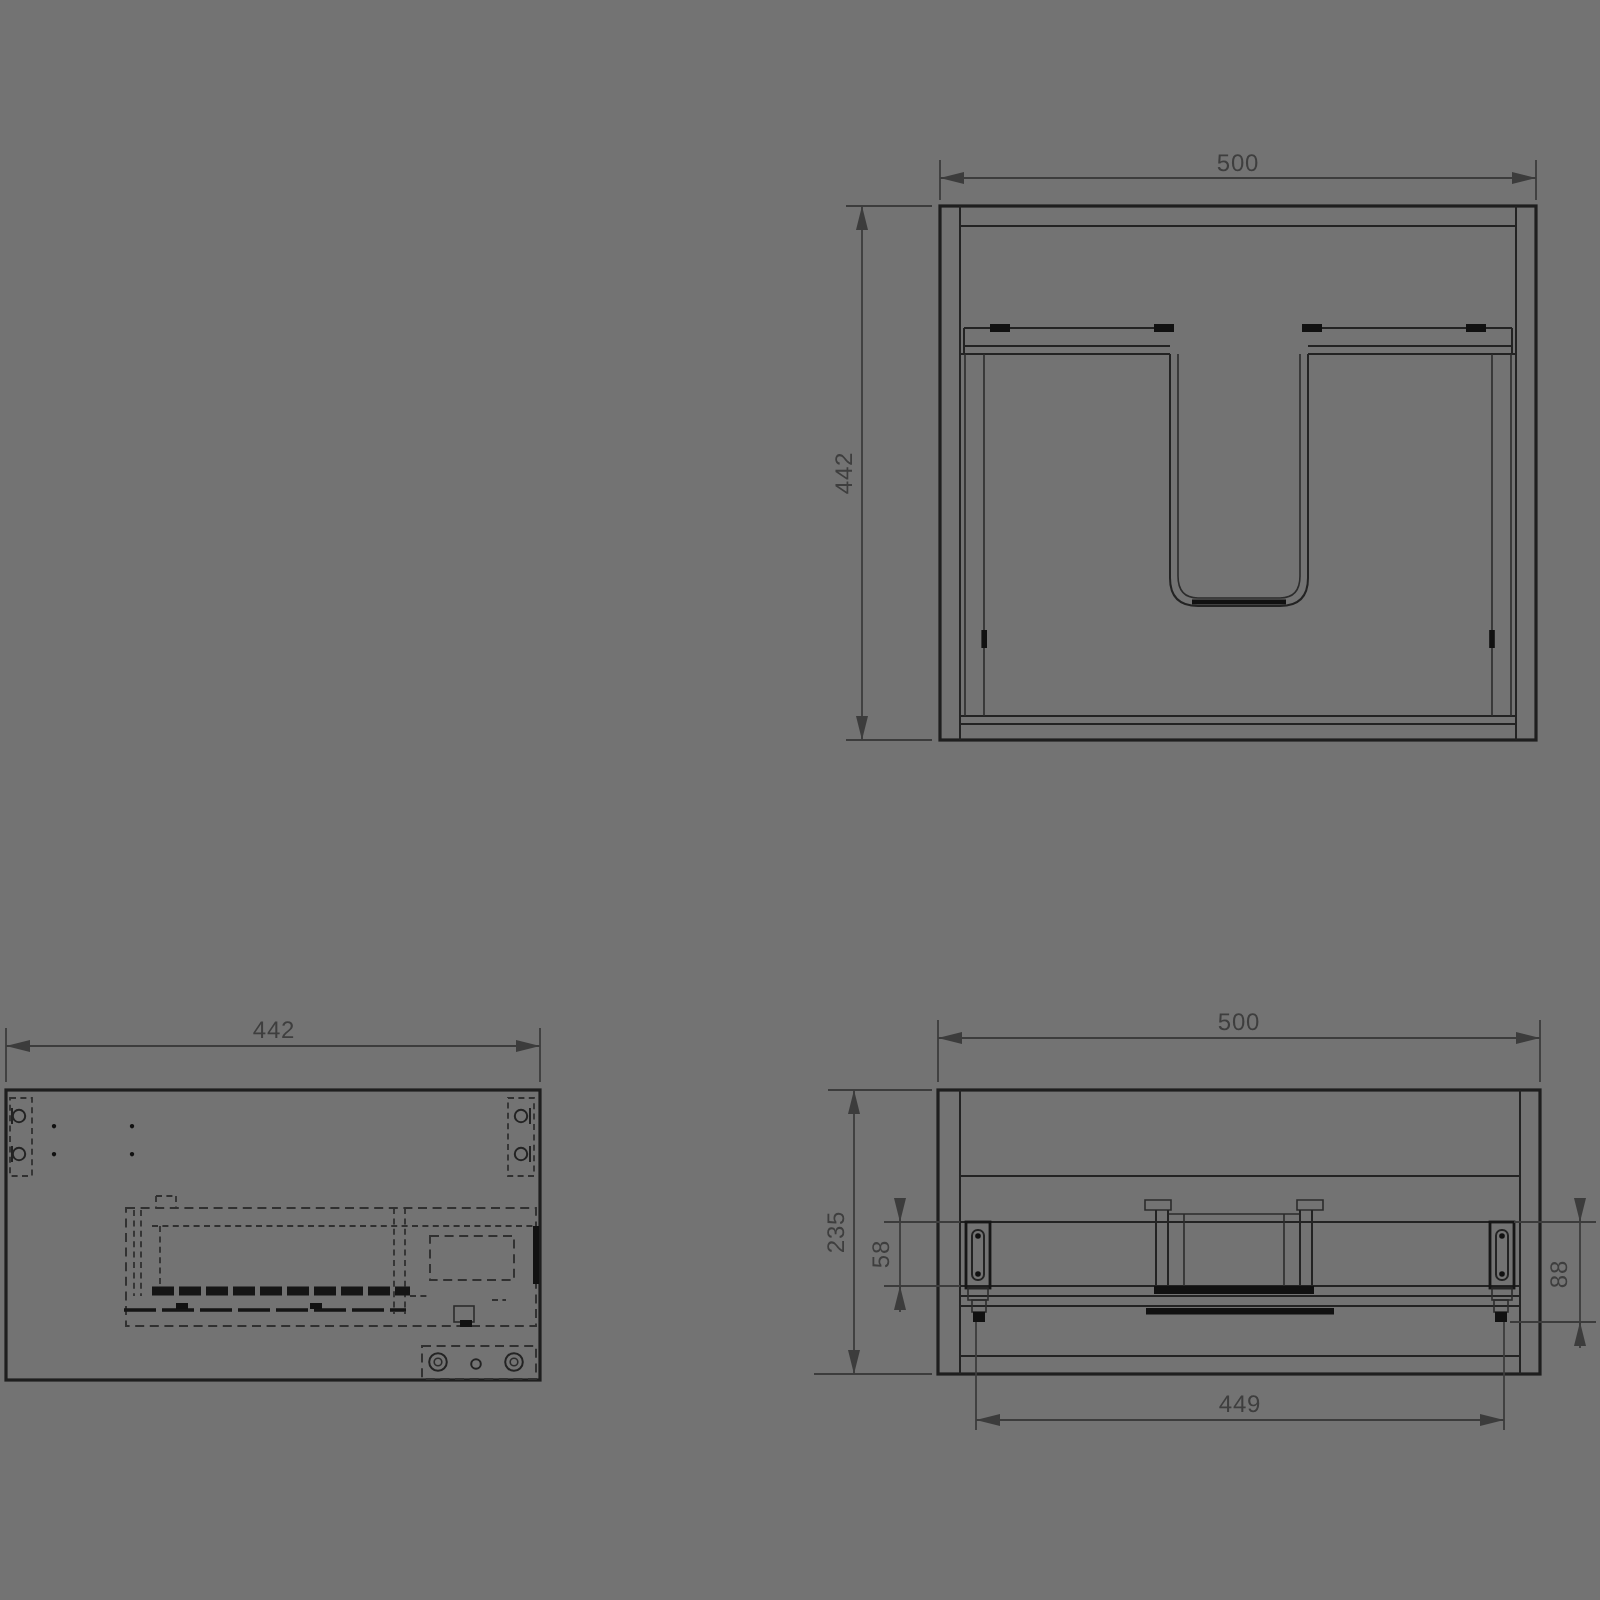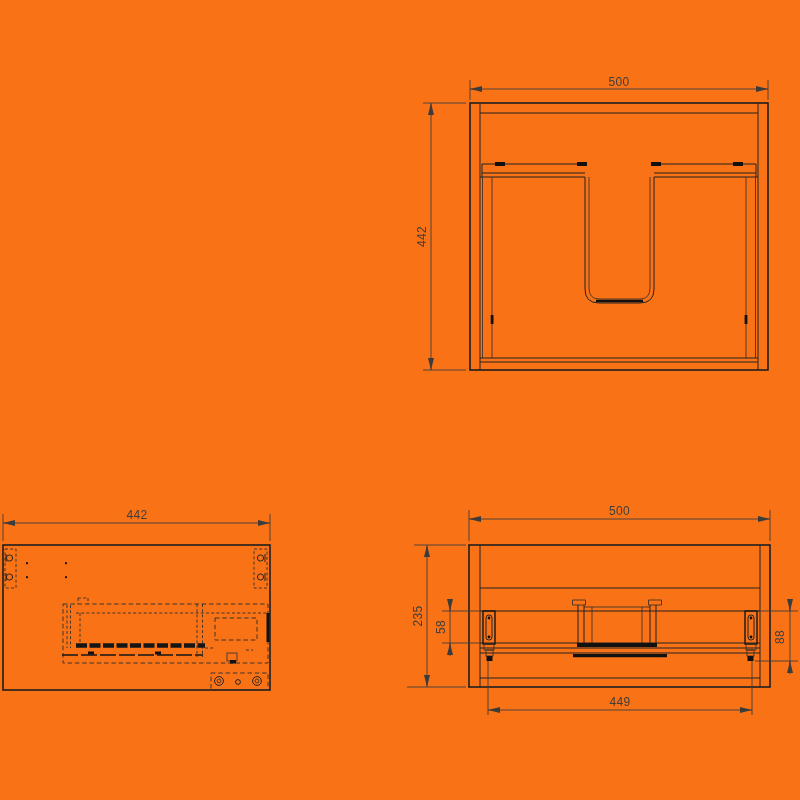--- a/index.html
+++ b/index.html
@@ -1,16 +1,16 @@
 <!DOCTYPE html>
 <html><head>
 <meta charset="utf-8">
 <style>
   html,body{margin:0;padding:0;background:#ffffff;}
-  .canvas{position:relative;width:800px;height:800px;background:#f97316;overflow:hidden;
+  .canvas{position:relative;width:800px;height:800px;background:#737373;overflow:hidden;
           font-family:"Liberation Sans", sans-serif;}
   svg{position:absolute;left:0;top:0;}
   .ol{fill:none;stroke:#1e1e1e;stroke-width:1.6;}
   .ln{fill:none;stroke:#232323;stroke-width:1;}
   .lt{fill:none;stroke:#2c2c2c;stroke-width:0.8;}
   .dim{fill:none;stroke:#3c3c3c;stroke-width:0.9;}
   .dsh{fill:none;stroke:#303030;stroke-width:0.95;stroke-dasharray:4.5 2.8;}
   .dshf{fill:none;stroke:#303030;stroke-width:0.9;stroke-dasharray:3 2.2;}
   .blk{fill:#111111;stroke:none;}
   text{font-family:"Liberation Sans", sans-serif;font-size:12px;fill:#3e3e3e;letter-spacing:0.4px;}

